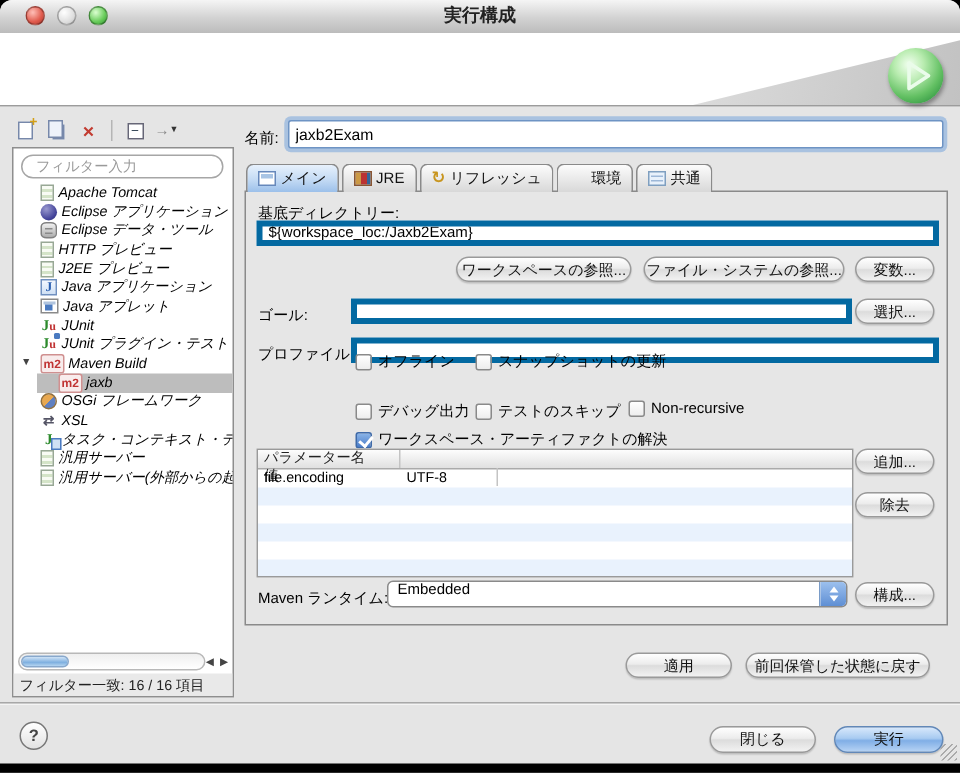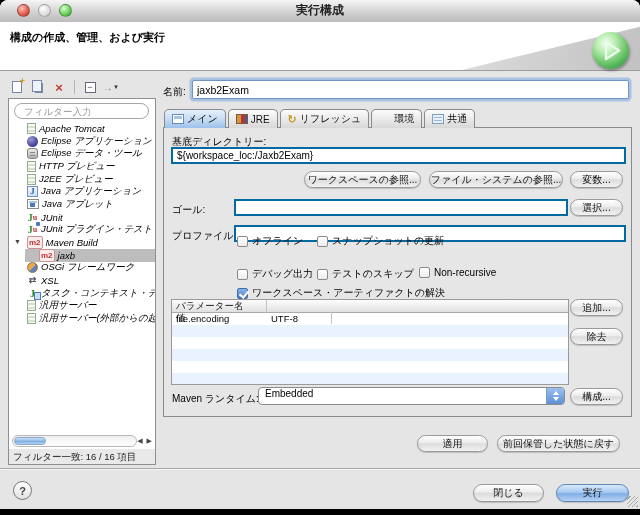--- a/index.html
+++ b/index.html
@@ -87,21 +87,21 @@
   .hscroll{position:absolute;left:3px;bottom:17px;width:125px;height:12px;border:1px solid #b8b8b8;
            border-radius:7px;background:linear-gradient(#efefef,#ffffff);box-sizing:border-box;}
   .hthumb{position:absolute;left:1px;top:1px;width:32px;height:8px;border-radius:5px;
           background:linear-gradient(#cfe3f6,#7fb0e0 60%,#b4d4f0);border:1px solid #88a8cc;box-sizing:border-box;}
   .harrows{position:absolute;right:3px;bottom:19px;font-size:7px;color:#444;display:flex;gap:4px;}
   .tree-status{position:absolute;left:0;right:0;bottom:0;height:15px;background:#e9e9e9;
                font-size:9.5px;color:#222;padding:2px 0 0 4px;box-sizing:border-box;white-space:nowrap;}
 
   
   .label{position:absolute;font-size:10px;color:#000;white-space:nowrap;}
-  .tinput{position:absolute;border:2px solid #0369a1;background:#fff;font-size:10px;
+  .tinput{position:absolute;border:4px solid #0369a1;background:#fff;font-size:10px;
           font-family:inherit;padding:0 4px;box-sizing:border-box;outline:none;color:#000;}
   .name-input{left:192px;top:80px;width:437px;height:19px;border:1px solid #6e94c4;border-radius:2px;
           box-shadow:0 0 0 2.5px rgba(120,165,220,.55);font-size:10.5px;}
 
   .tabbar{position:absolute;left:164px;top:109px;height:19px;display:flex;gap:2px;align-items:flex-end;z-index:2;}
   .tab{height:19px;display:flex;align-items:center;gap:3px;padding:0 7px;font-size:10px;color:#111;
        border:1px solid #8a8a8a;border-bottom:none;border-radius:5px 5px 0 0;box-sizing:border-box;
        background:linear-gradient(#fcfcfc,#d8d8d8);cursor:default;}
   .tab.selected{background:linear-gradient(#e7f1fc,#c3daf4 55%,#9cc0ea);align-items:center;}
   .ti{width:12px;height:10px;flex:none;position:relative;box-sizing:border-box;}
@@ -166,21 +166,20 @@
     <div class="titlebar">
       <div class="lights">
         <span class="light l-red"></span>
         <span class="light l-min"></span>
         <span class="light l-grn"></span>
       </div>
       <div class="title">実行構成</div>
     </div>
 
     <div class="banner">
-      <div class="banner-heading">構成の作成、管理、および実行</div>
       <div class="banner-wedge"></div>
       <div class="play-circle">
         <svg width="37" height="37">
           <polygon points="14,10 27,18.5 14,27" fill="rgba(255,255,255,0.15)" stroke="#eafcea" stroke-width="2.4" stroke-linejoin="round"></polygon>
         </svg>
       </div>
     </div>
 
     <div class="toolbar">
       <span class="tb">

